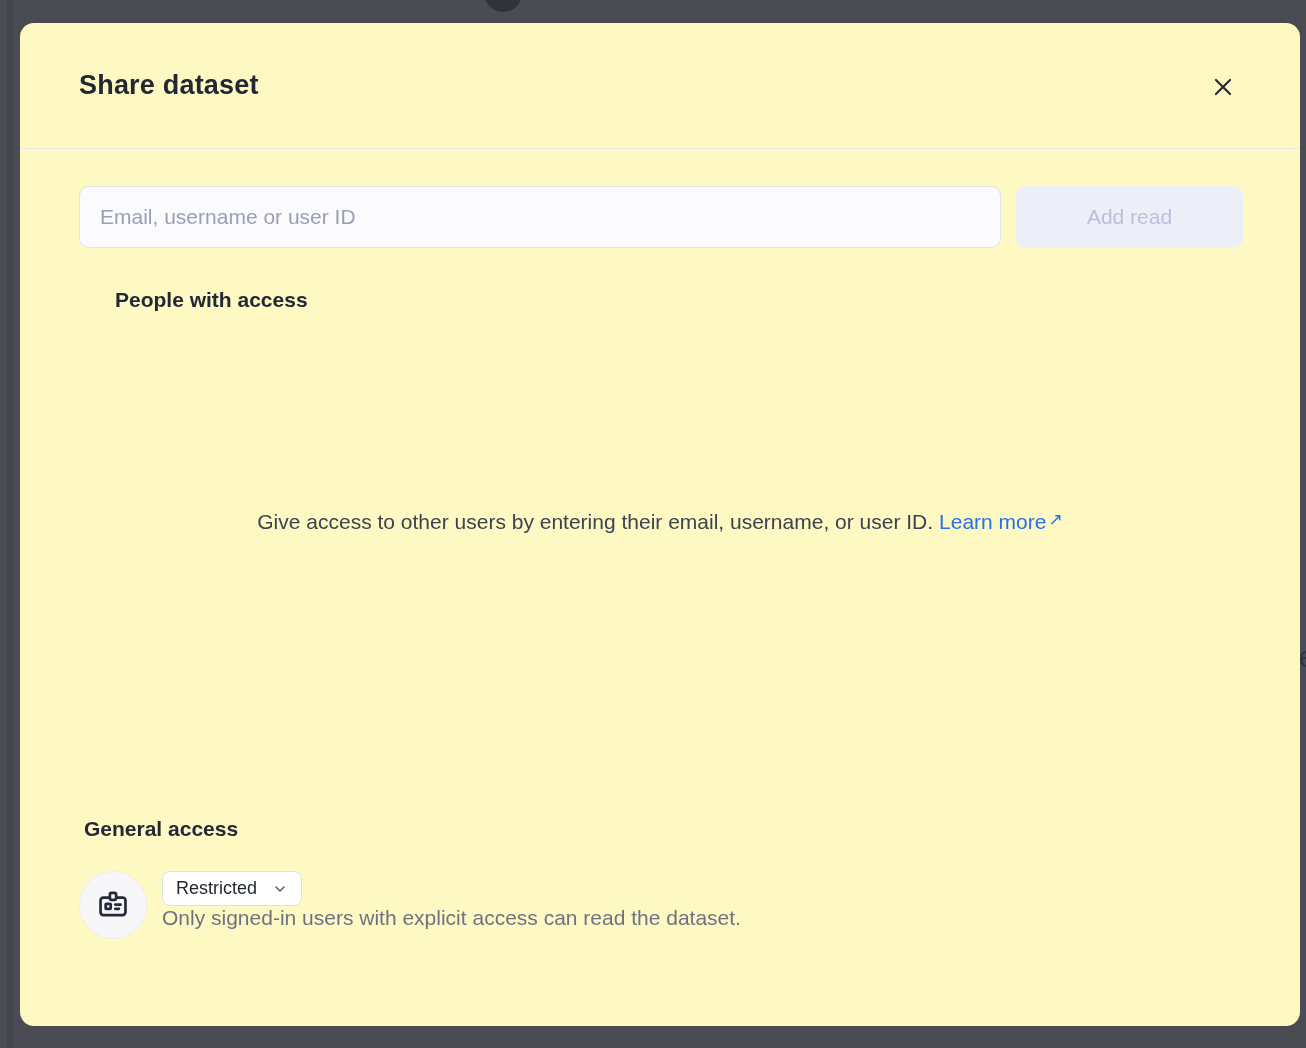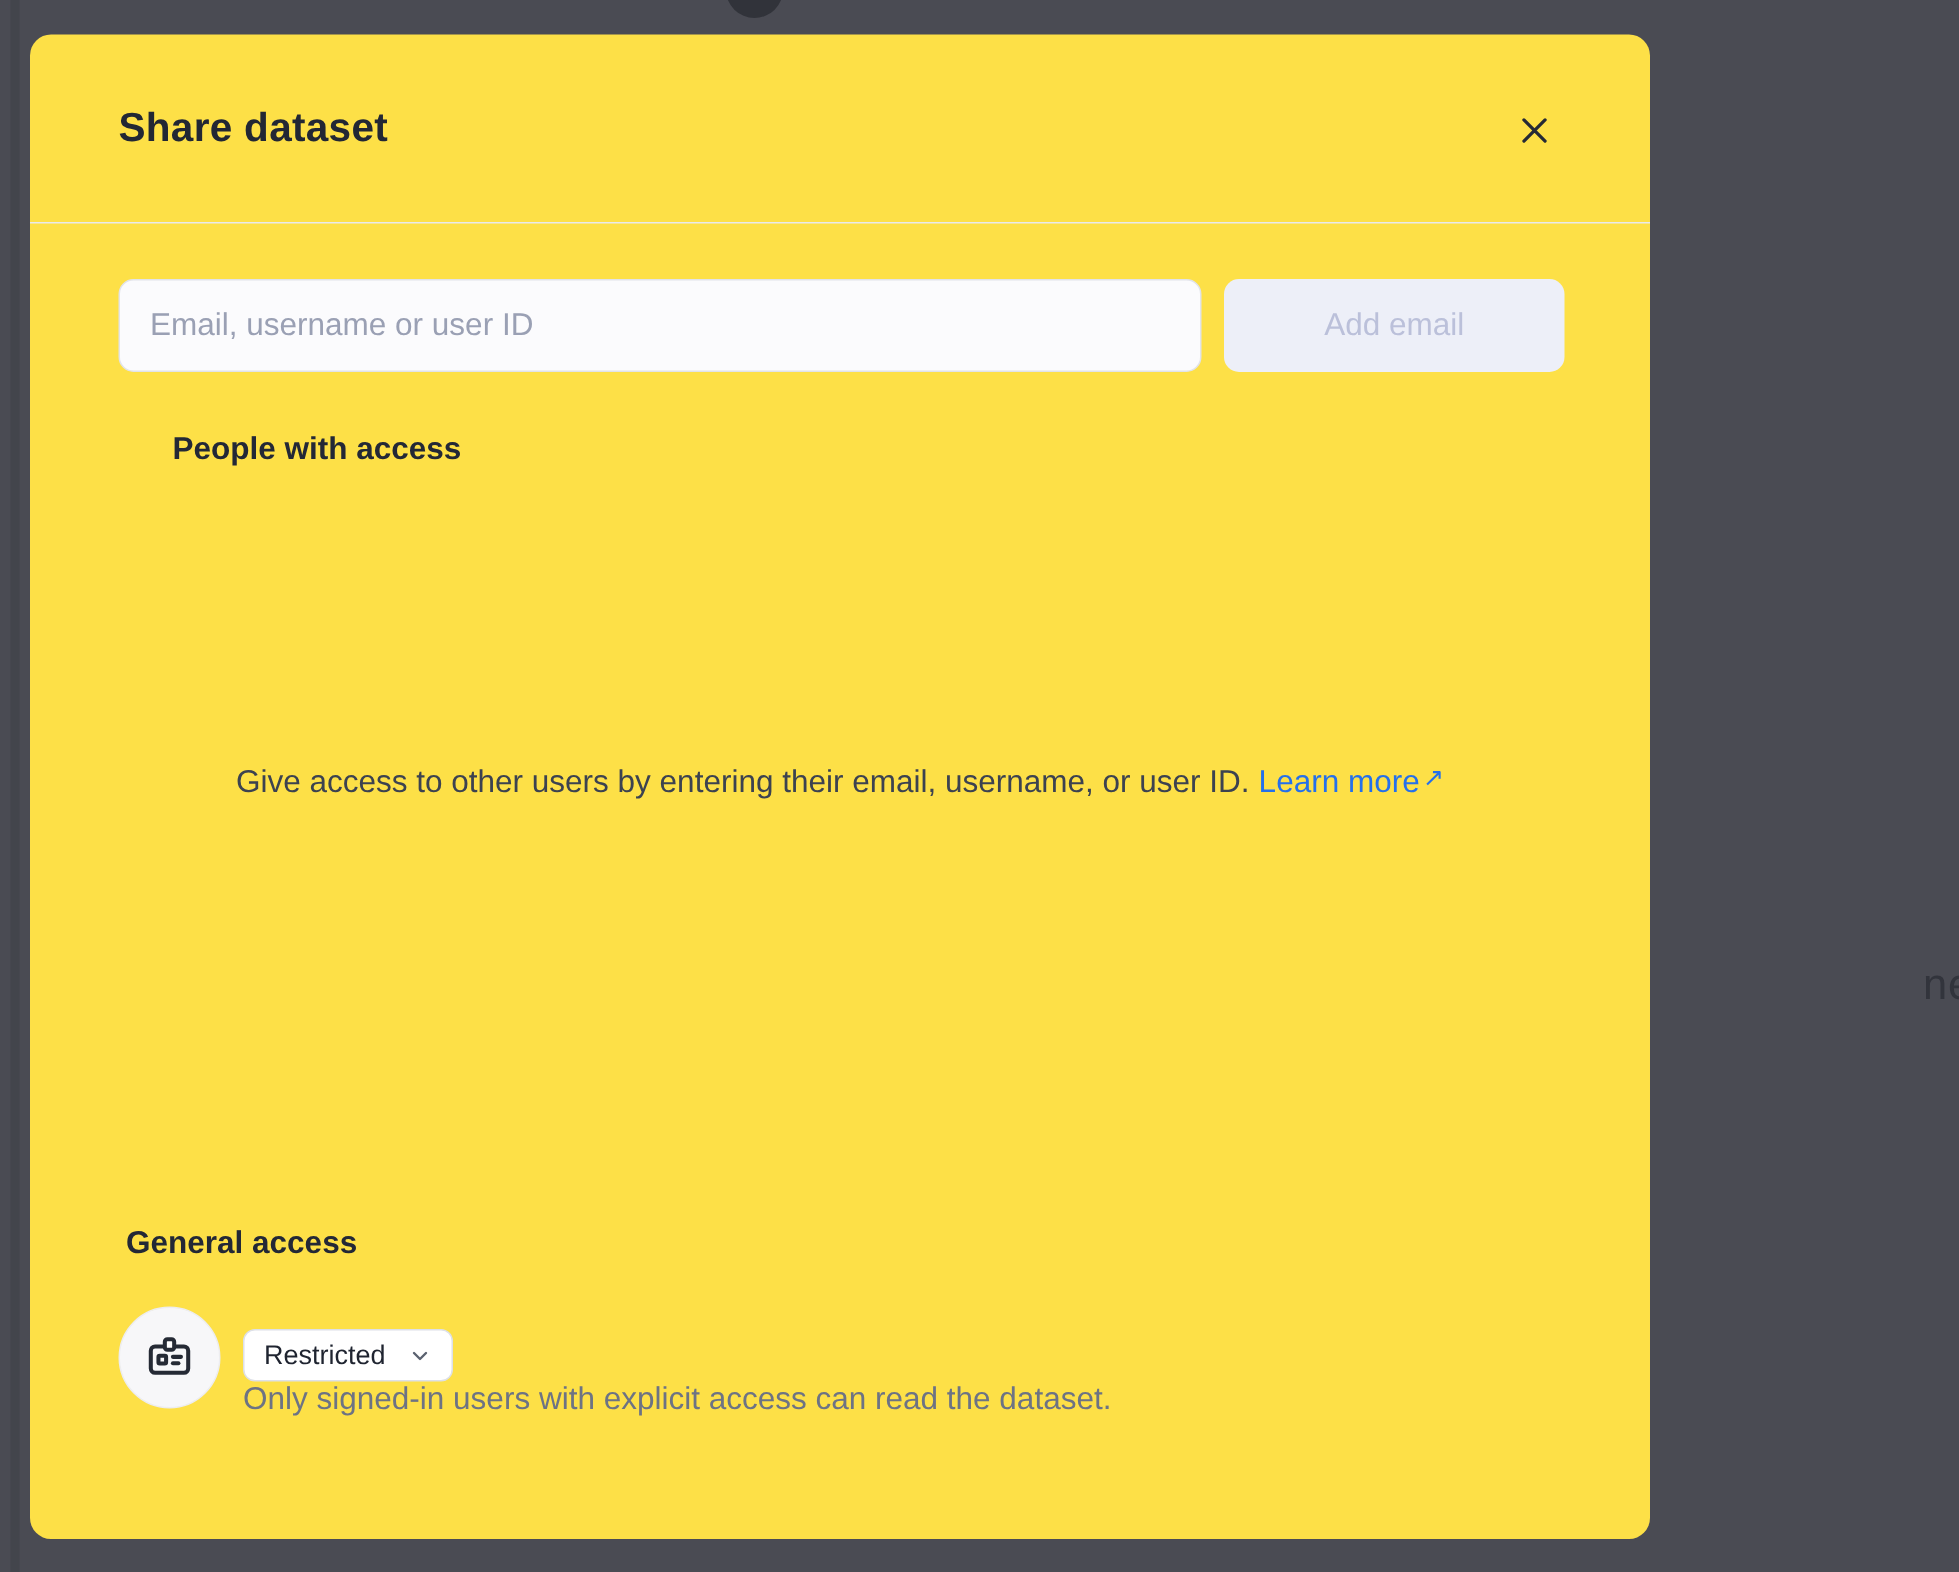--- a/index.html
+++ b/index.html
@@ -22,22 +22,22 @@
     background: #31333a;
   }
   .bg-partial-text {
     position: absolute; left: 1282px; top: 641px;
     font-size: 29px; color: #32343c; letter-spacing: 0.5px;
   }
 
   
   .modal {
     position: absolute; left: 20px; top: 23px;
-    width: 1080px; height: 1003px;
-    background: #fde047; border-radius: 14px;
+    width: 1280px; height: 1003px;
+    background: #fef9c3; border-radius: 14px;
   }
 
   .modal-title {
     position: absolute; left: 59px; top: 47px;
     font-size: 27px; font-weight: 700; color: #222734;
     letter-spacing: 0.2px;
   }
   .close-btn {
     position: absolute; top: 47px; right: 60px;
     width: 34px; height: 34px;
@@ -117,21 +117,20 @@
   .general-col { padding-top: 0; }
   .visibility-select {
     height: 35px;
     display: inline-flex; align-items: center; gap: 15px;
     background: #ffffff;
     border: 1px solid #dde0e7; border-radius: 8px;
     padding: 0 13px;
     font-family: "Liberation Sans", sans-serif;
     font-size: 18px; color: #1f2430;
     cursor: pointer;
-    margin-top: 15px;
   }
   .general-desc {
     margin-top: 0;
     font-size: 21px; color: #6d7384;
   }
 </style>
 </head>
 <body>
 
 <div class="overlay">
@@ -147,21 +146,21 @@
   <button class="close-btn">
     <svg width="26" height="26" viewBox="0 0 24 24" fill="none" stroke="#252a35" stroke-width="2" stroke-linecap="round">
       <path d="M5.5 5.5 L18.5 18.5 M18.5 5.5 L5.5 18.5"></path>
     </svg>
   </button>
 
   <div class="header-divider"></div>
 
   <div class="input-row">
     <input class="user-input" type="text" placeholder="Email, username or user ID" style="">
-    <button class="add-user-btn">Add email</button>
+    <button class="add-user-btn">Add read</button>
   </div>
 
   <h2 class="people-heading">People with access</h2>
 
   <div class="empty-state">
     <div class="empty-sub">
       <span>Give access to other users by entering their email, username, or user ID.</span><a class="learn-more"><span>Learn more</span><span class="arrow">↗</span></a>
     </div>
   </div>
 

